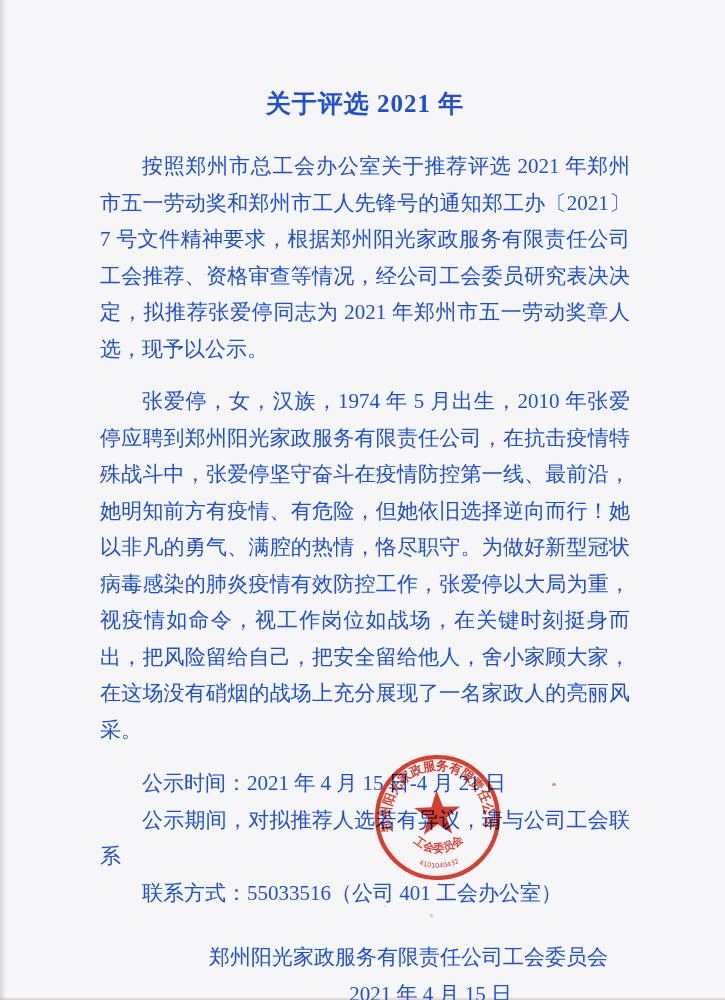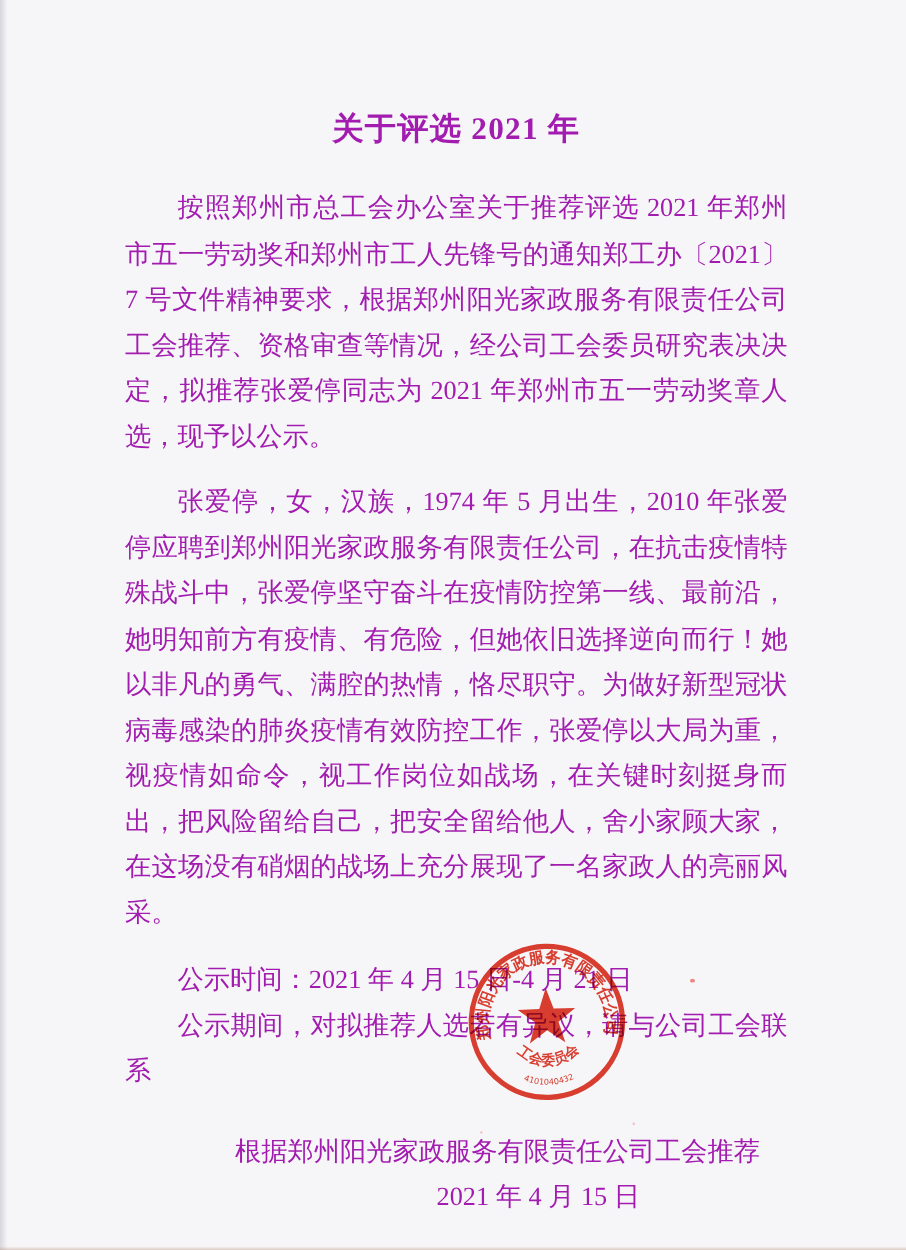--- a/index.html
+++ b/index.html
@@ -4,21 +4,21 @@
 <style>
   html, body { margin: 0; padding: 0; background: #e9e9ec; }
   .page {
     position: relative;
     width: 725px;
     height: 1000px;
     margin: 0 auto;
     background: #f6f6f9;
     overflow: hidden;
     font-family: "Liberation Serif", "DejaVu Serif", serif;
-    color: #a21caf;
+    color: #1d4ed8;
     text-decoration: underline;
   }
   .scan-edge-left {
     position: absolute; left: 0; top: 0; width: 6px; height: 100%;
     background: linear-gradient(to right, rgba(120,120,130,0.25), rgba(120,120,130,0));
     pointer-events: none;
   }
   .scan-edge-bottom {
     position: absolute; left: 0; bottom: 0; width: 100%; height: 3px;
     background: linear-gradient(to top, rgba(190,150,130,0.45), rgba(190,150,130,0));
@@ -71,23 +71,24 @@
   <div class="content">
     <div class="title">关于评选 2021 年</div>
 
     <div class="body-text">
       <p class="para para-1">按照郑州市总工会办公室关于推荐评选 2021 年郑州市五一劳动奖和郑州市工人先锋号的通知郑工办〔2021〕7 号文件精神要求，根据郑州阳光家政服务有限责任公司工会推荐、资格审查等情况，经公司工会委员研究表决决定，拟推荐张爱停同志为 2021 年郑州市五一劳动奖章人选，现予以公示。</p>
       <p class="para para-2">张爱停，女，汉族，1974 年 5 月出生，2010 年张爱停应聘到郑州阳光家政服务有限责任公司，在抗击疫情特殊战斗中，张爱停坚守奋斗在疫情防控第一线、最前沿，她明知前方有疫情、有危险，但她依旧选择逆向而行！她以非凡的勇气、满腔的热情，恪尽职守。为做好新型冠状病毒感染的肺炎疫情有效防控工作，张爱停以大局为重，视疫情如命令，视工作岗位如战场，在关键时刻挺身而出，把风险留给自己，把安全留给他人，舍小家顾大家，在这场没有硝烟的战场上充分展现了一名家政人的亮丽风采。</p>
 
       <div class="info-block">
         <p class="info-line">公示时间：2021 年 4 月 15 日-4 月 21 日</p>
         <p class="info-line">公示期间，对拟推荐人选若有异议，请与公司工会联系</p>
+        <p class="info-line">联系方式：55033516（公司 401 工会办公室）</p>
       </div>
 
-      <div class="signature-line">根据郑州阳光家政服务有限责任公司工会推荐</div>
+      <div class="signature-line">郑州阳光家政服务有限责任公司工会委员会</div>
       <div class="date-line">2021 年 4 月 15 日</div>
     </div>
   </div>
 
   <svg class="seal" viewBox="0 0 130 130" xmlns="http://www.w3.org/2000/svg">
     <defs>
       <path id="arcTop" d="M 20.1 78.7 A 47 47 0 1 1 109.9 78.7" fill="none"></path>
       <path id="arcBottomInner" d="M 37.1 84.5 A 34 34 0 0 0 92.9 84.5" fill="none"></path>
       <path id="arcBottomOuter" d="M 32.9 103.3 A 50 50 0 0 0 97.1 103.3" fill="none"></path>
     </defs>

